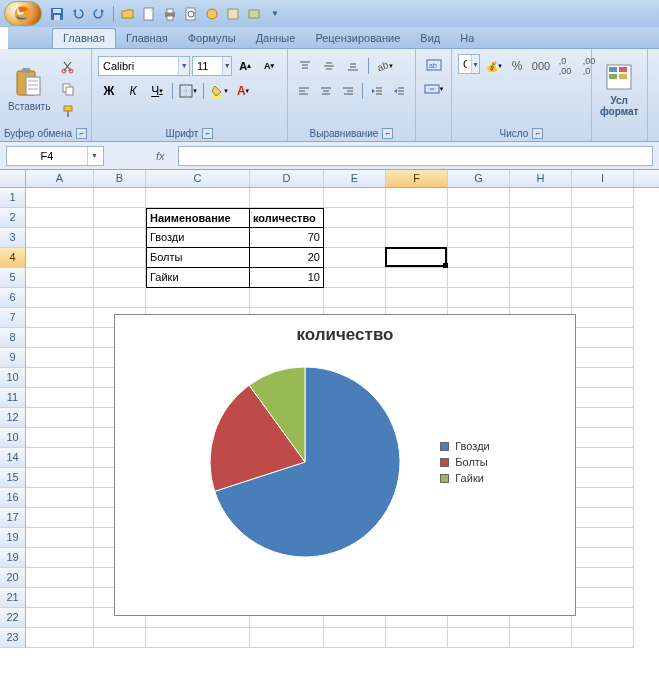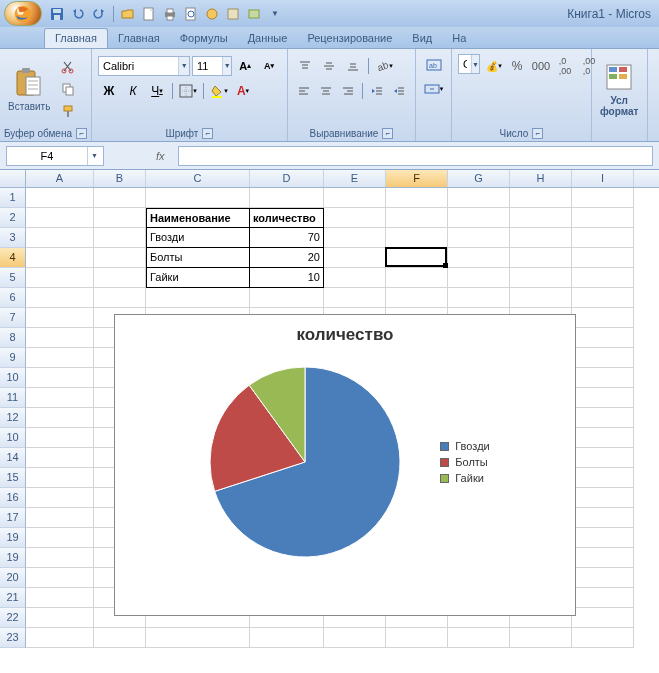--- a/index.html
+++ b/index.html
@@ -8,21 +8,21 @@
   
   .titlebar { height: 27px; background: linear-gradient(#c5d9f1, #a7c4e8); display: flex; align-items: center; padding: 0 4px; }
   .office-btn { width: 38px; height: 25px; border-radius: 18px; background: radial-gradient(circle at 30% 30%, #fff, #f0c070 40%, #d88030 70%, #8b4010); border: 1px solid #9a6; margin-right: 6px; display:flex; align-items:center; justify-content:center; }
   .office-btn svg { width: 20px; height: 20px; }
   .qat { display: flex; gap: 3px; align-items: center; }
   .qat-btn { width: 18px; height: 18px; display: flex; align-items: center; justify-content: center; border-radius: 2px; }
   .qat-sep { width: 1px; height: 16px; background: #7a98c0; margin: 0 2px; }
   .title-text { flex: 1; text-align: right; color: #3b5a82; font-size: 12px; padding-right: 4px; }
 
   
-  .ribbon-tabs { height: 22px; background: linear-gradient(#bdd4ee, #a7c4e8); display: flex; align-items: flex-end; padding-left: 44px; gap: 0; border-bottom: 1px solid #8ba8cc; }
+  .ribbon-tabs { height: 22px; background: linear-gradient(#bdd4ee, #a7c4e8); display: flex; align-items: flex-end; padding-left: 44px; gap: 0; border-bottom: 1px solid #8ba8cc; margin-left: 8px; }
   .tab { padding: 3px 10px 4px; color: #3b5a82; font-size: 11px; cursor: pointer; border-top-left-radius: 3px; border-top-right-radius: 3px; }
   .tab.active { background: #e4ecf7; border: 1px solid #8ba8cc; border-bottom: none; color: #3b5a82; font-weight: normal; }
 
   
   .ribbon { height: 93px; background: linear-gradient(#e4ecf7, #c8d8ee); border-bottom: 1px solid #8ba8cc; display: flex; }
   .group { border-right: 1px solid #a9c0dd; display: flex; flex-direction: column; padding: 2px 4px 0; }
   .group-body { flex: 1; display: flex; align-items: center; gap: 3px; }
   .group-label { text-align: center; font-size: 10px; color: #3b5a82; padding: 1px 0 2px; display:flex; align-items:center; justify-content:center; gap:4px;}
   .group-label .dlg { width:11px;height:11px;border:1px solid #7a98c0;background:#dce8f7;font-size:8px;line-height:9px;text-align:center;color:#3b5a82;}
 
@@ -135,21 +135,20 @@
           <rect x="2" y="2" width="10" height="10" fill="#e8e0c0" stroke="#a09060"></rect>
         </svg>
       </div>
     <div class="qat-btn">
         <svg width="14" height="14" viewBox="0 0 14 14">
           <rect x="2" y="3" width="10" height="8" fill="#c8d8a0" stroke="#80a040"></rect>
         </svg>
       </div>
     <div class="qat-btn" style="font-size:8px;color:#3b5a82;">▼</div>
   </div>
-  <div class="title-text">Книга1 - Micros</div>
 </div>
 
 <div class="ribbon-tabs">
   <div class="tab active">Главная</div>
   <div class="tab">Главная</div>
   <div class="tab">Формулы</div>
   <div class="tab">Данные</div>
   <div class="tab">Рецензирование</div>
   <div class="tab">Вид</div>
   <div class="tab">На</div>

